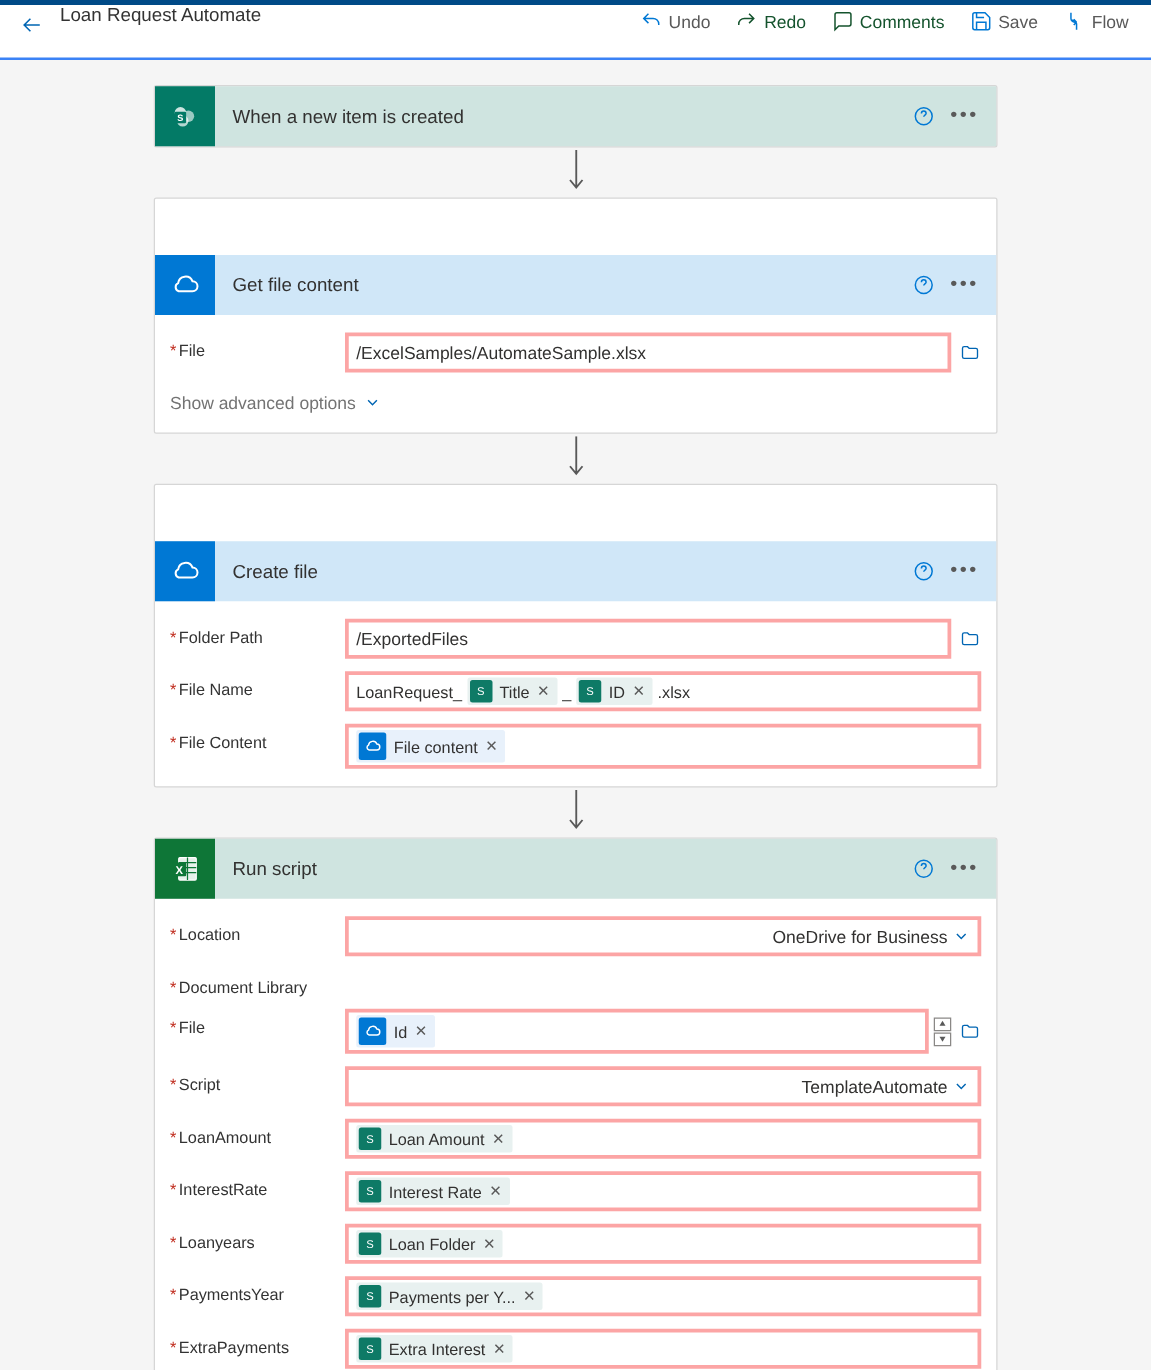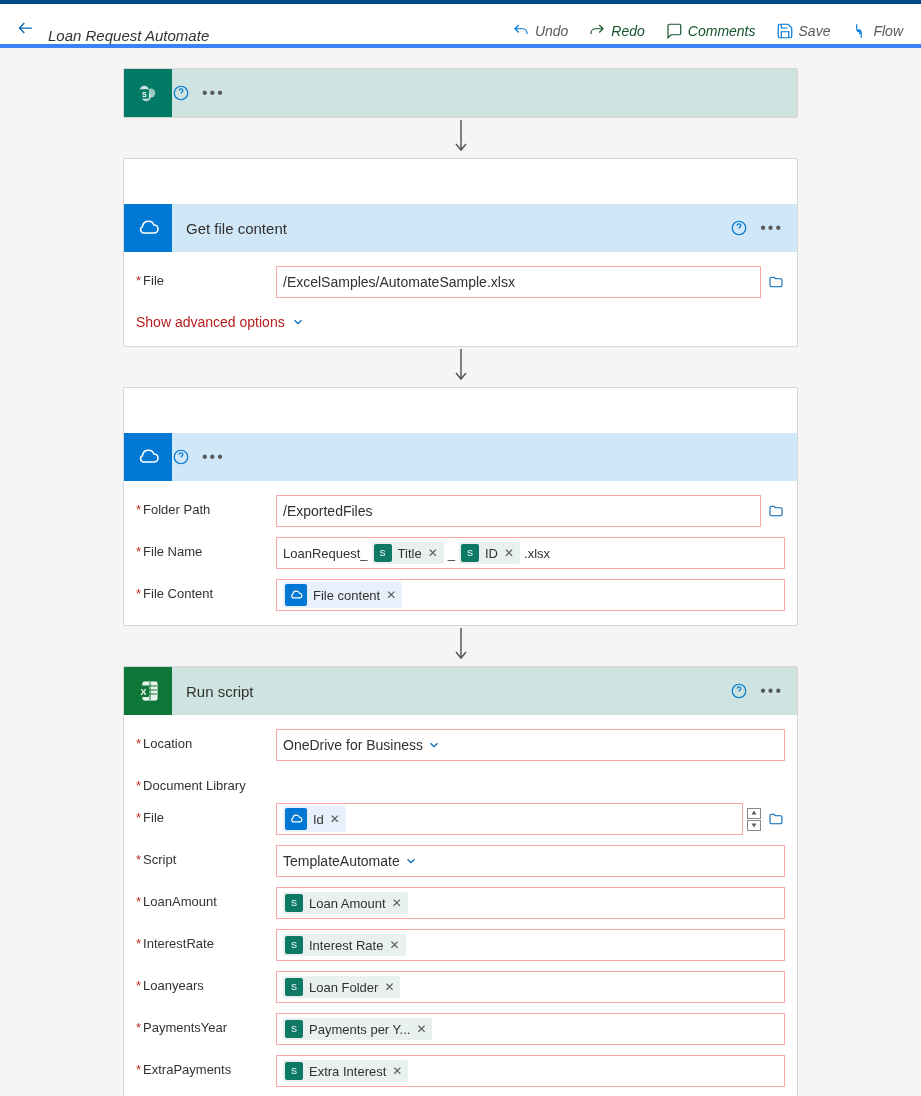--- a/index.html
+++ b/index.html
@@ -1,21 +1,21 @@
 <!DOCTYPE html>
 <html><head>
 <meta charset="utf-8">
 <style>
   * { box-sizing: border-box; margin: 0; padding: 0; font-family: "Segoe UI", -apple-system, sans-serif; }
   body { background: #f5f5f5; width: 921px; }
   .topbar { height: 4px; background: #004a87; }
-  .header { display: flex; align-items: flex-end; height: 44px; background: #fff; border-bottom: 4px solid #3b82f6; padding: 0 10px; font-style: italic; }
+  .header { display: flex; align-items: flex-start; height: 44px; background: #fff; border-bottom: 2px solid #3b82f6; padding: 0 10px; }
   .back-btn { width: 32px; height: 32px; display: flex; align-items: center; justify-content: center; color: #0065b3; cursor: pointer; }
   .title { font-size: 15px; color: #333; margin-left: 6px; flex: 1; }
-  .header-actions { display: flex; gap: 4px; margin-top: 32px; }
+  .header-actions { display: flex; gap: 4px; }
   .hact { display: flex; align-items: center; gap: 5px; color: #595959; font-size: 14px; padding: 4px 8px; cursor: pointer; }
   .hact.disabled { color: #14532d; cursor: default; }
   .hact svg { width: 18px; height: 18px; }
   .canvas { padding: 20px 0 30px; display: flex; flex-direction: column; align-items: center; }
   .card { width: 675px; border: 1px solid #d6d6d6; background: #fff; border-radius: 2px; }
   .card-hdr { display: flex; align-items: center; height: 48px; }
   .hdr-icon { width: 48px; height: 48px; display: flex; align-items: center; justify-content: center; color: #fff; }
   .hdr-green { background: #037a66; }
   .hdr-blue { background: #0078d4; }
   .hdr-xl { background: #0e7637; }
@@ -23,26 +23,26 @@
   .bg-sp { background: #cfe4e0; }
   .bg-od { background: #d0e7f8; margin-top: 45px; }
   .hdr-right { display: flex; align-items: center; gap: 12px; padding-right: 14px; }
   .help-ic { color: #0078d4; cursor: pointer; width:18px; height:18px;}
   .more-ic { color: #595959; cursor: pointer; font-size:16px; letter-spacing:2px;}
   .card-body { padding: 8px 12px 14px; }
   .frow { display: flex; align-items: flex-start; margin-top: 10px; }
   .frow:first-child { margin-top: 6px; }
   .flabel { width: 140px; font-size: 13px; color: #333; padding-top: 7px; display:flex; }
   .req { color: #c02b1d; margin-right: 2px; }
-  .fctrl { flex: 1; border: 1px solid #fca5a5; min-height: 32px; display: flex; align-items: center; padding: 2px 6px; font-size: 14px; color: #323130; flex-wrap: wrap; gap: 4px; background:#fff;}
-  .fctrl.sel { justify-content: flex-start; }
+  .fctrl { flex: 1; border: 3px solid #fca5a5; min-height: 32px; display: flex; align-items: center; padding: 2px 6px; font-size: 14px; color: #323130; flex-wrap: wrap; gap: 4px; background:#fff;}
+  .fctrl.sel { justify-content: flex-end; }
   .chev { color:#0065b3; width:14px; height:14px;}
   .folder-ic { color:#0065b3; margin-left:6px; width:18px; height:16px; cursor:pointer;}
   .fctrl-wrap { flex:1; display:flex; align-items:center; }
-  .adv { color:#b91c1c; font-size:14px; display:flex; align-items:center; gap:6px; margin-top:14px; cursor:pointer; padding:2px 0;}
+  .adv { color:#737373; font-size:14px; display:flex; align-items:center; gap:6px; margin-top:14px; cursor:pointer; padding:2px 0;}
   .tok-sp { display:inline-flex; align-items:center; background:#e8f1f0; padding:2px 6px 2px 2px; border-radius:2px; font-size:13px;}
   .tok-sp .mini { width:18px; height:18px; background:#0e7a66; display:flex;align-items:center;justify-content:center;margin-right:6px;border-radius:2px;color:#fff;font-size:9px;}
   .tok-od { display:inline-flex; align-items:center; background:#e8f1fb; padding:2px 6px 2px 2px; border-radius:2px; font-size:13px;}
   .tok-od .mini { width:22px; height:22px; background:#0078d4; display:flex;align-items:center;justify-content:center;margin-right:6px;border-radius:2px;color:#fff;}
   .tok-x { margin-left:6px; color:#595959; cursor:pointer; font-size:12px;}
   .arrow-down { height:40px; display:flex; align-items:center; justify-content:center; color:#595959;}
   .stepper { display:flex; flex-direction:column; margin-left:4px; gap:1px;}
   .stepper div{width:14px;height:11px;border:1px solid #8a8886;display:flex;align-items:center;justify-content:center;cursor:pointer;}
   .stepper svg{width:8px;height:8px;}
   .filetxt { font-size:13px; }
@@ -100,20 +100,21 @@
     <div class="card-hdr bg-sp">
       <div class="hdr-icon hdr-green">
         <svg width="22" height="22" viewBox="0 0 24 24" fill="currentColor">
             <circle cx="8" cy="9" r="5" opacity=".8"></circle>
             <circle cx="15" cy="12" r="5" opacity=".6"></circle>
             <circle cx="10" cy="16" r="5" opacity=".7"></circle>
             <rect x="3" y="8" width="10" height="10" rx="1" fill="#037a66"></rect>
             <text x="8" y="16" font-size="8" fill="#fff" text-anchor="middle" font-weight="bold">S</text>
           </svg>
       </div>
+      <div class="hdr-title">When a new item is created</div>
       <div class="hdr-right">
         <svg class="help-ic" viewBox="0 0 24 24" fill="none" stroke="currentColor" stroke-width="1.6">
             <circle cx="12" cy="12" r="9"></circle>
             <path d="M9.5 9a2.5 2.5 0 115 0c0 1.5-2.5 2-2.5 3.5M12 17h.01"></path>
           </svg>
         <span class="more-ic">•••</span>
       </div>
     </div>
   </div>
 
@@ -169,20 +170,21 @@
       </svg>
   </div>
 
   <div class="card">
     <div class="card-hdr bg-od">
       <div class="hdr-icon hdr-blue">
         <svg width="24" height="24" viewBox="0 0 24 24" fill="none" stroke="currentColor" stroke-width="1.6">
             <path d="M18 17a4 4 0 000-8 6 6 0 00-11.5 1.5A3.5 3.5 0 007 17h11z"></path>
           </svg>
       </div>
+      <div class="hdr-title">Create file</div>
       <div class="hdr-right">
         <svg class="help-ic" viewBox="0 0 24 24" fill="none" stroke="currentColor" stroke-width="1.6">
             <circle cx="12" cy="12" r="9"></circle>
             <path d="M9.5 9a2.5 2.5 0 115 0c0 1.5-2.5 2-2.5 3.5M12 17h.01"></path>
           </svg>
         <span class="more-ic">•••</span>
       </div>
     </div>
     <div class="card-body">
       <div class="frow">

